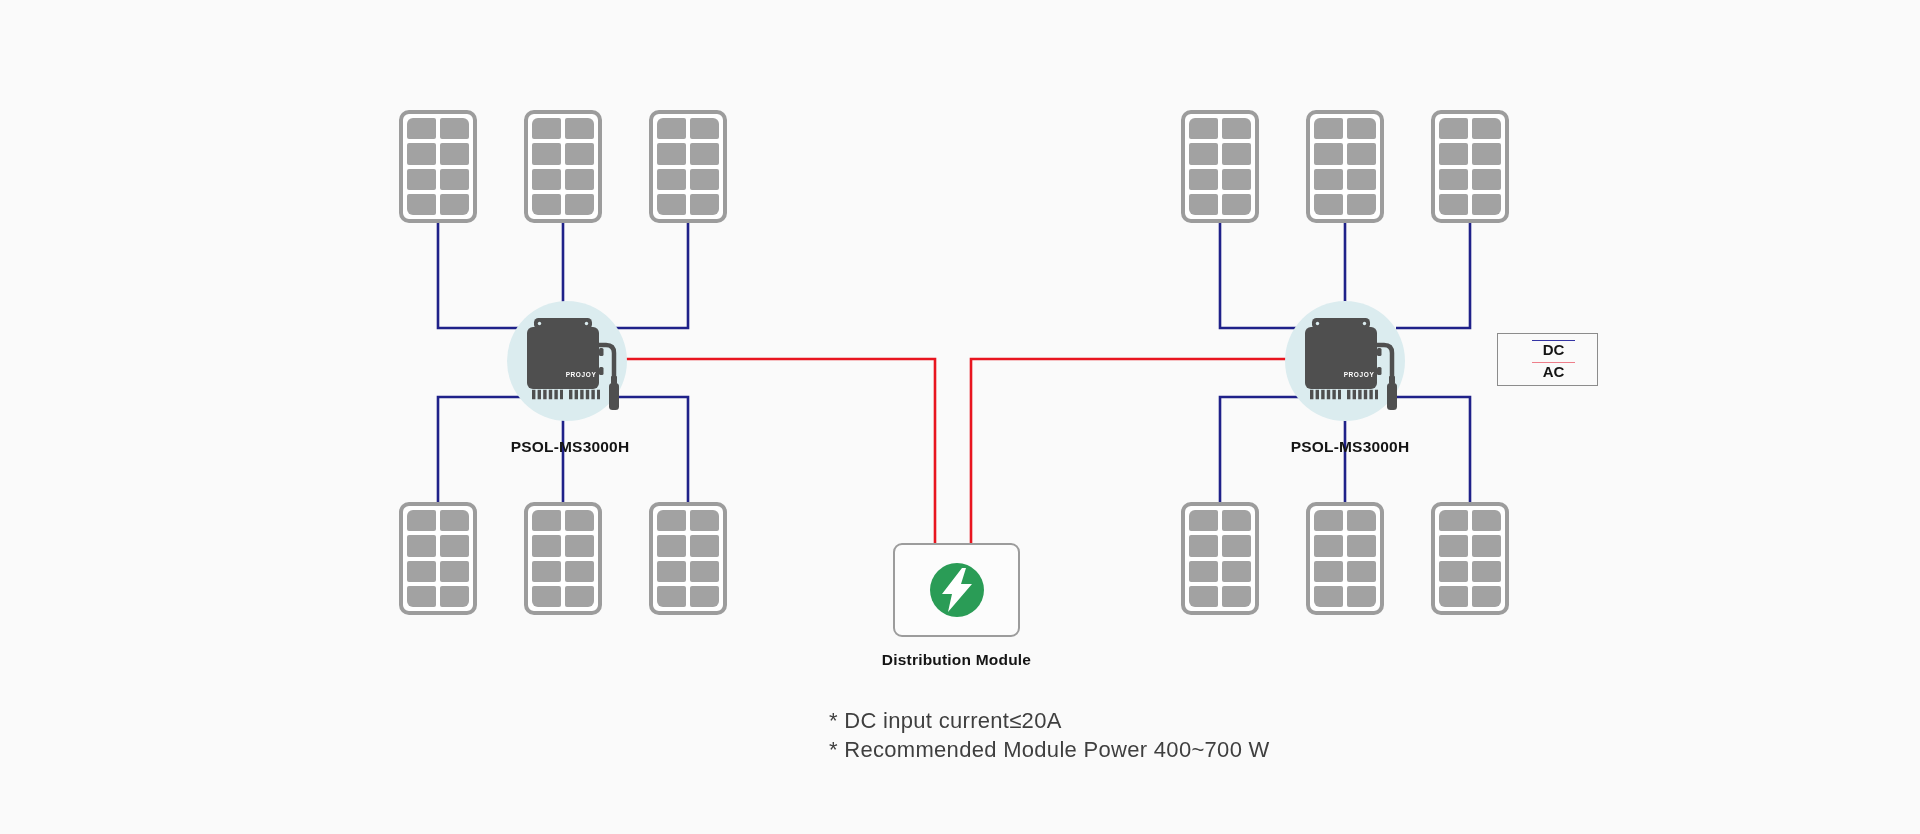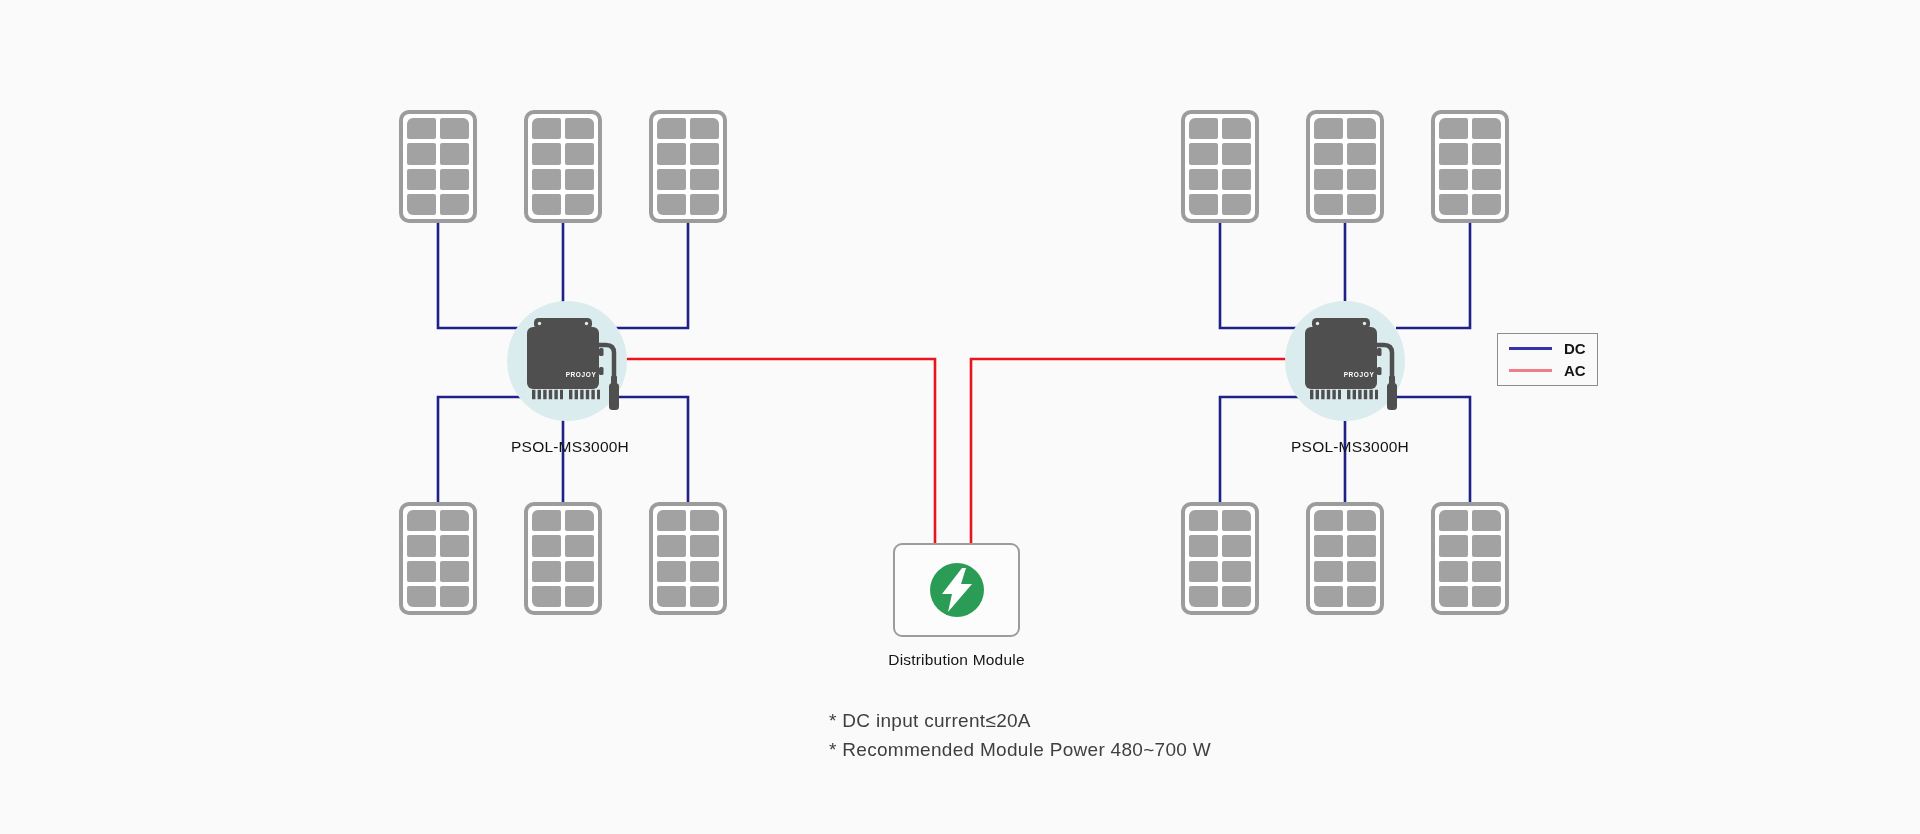--- a/index.html
+++ b/index.html
@@ -30,30 +30,30 @@
   .inverter .brand{fill:#ffffff;font-size:6.5px;font-weight:bold;letter-spacing:.6px;
                    text-anchor:middle;font-family:"Liberation Sans",sans-serif;}
 
   
   .board{position:absolute;width:127px;height:94px;box-sizing:border-box;
          border:2.4px solid var(--panel-gray,#9c9c9c);border-radius:9px;background:#fcfcfc;
          display:flex;align-items:center;justify-content:center;}
   .greenc{fill:var(--green,#2a9c56);}
 
   
-  .dev-label{position:absolute;text-align:center;font-weight:normal;font-size:15.5px;
+  .dev-label{position:absolute;text-align:center;font-weight:bold;font-size:15.5px;
              letter-spacing:.2px;color:var(--text-dark,#141414);}
-  .notes{position:absolute;font-size:19px;line-height:28.5px;color:var(--note-gray,#3f3f3f);
+  .notes{position:absolute;font-size:22px;line-height:28.5px;color:var(--note-gray,#3f3f3f);
          letter-spacing:.3px;}
 
   
   .legend{position:absolute;width:101px;height:53px;box-sizing:border-box;
           border:1.6px solid #8c8c8c;display:flex;flex-direction:column;
           justify-content:center;gap:4px;background:transparent;}
-  .lrow{display:flex;align-items:center;height:18px;}
+  .lrow{display:flex;align-items:center;height:18px;flex-direction:column;}
   .lline{display:inline-block;width:43px;height:2.5px;margin-left:11px;}
   .llabel{margin-left:12px;font-weight:bold;font-size:15px;color:var(--text-dark,#141414);}
 </style>
 </head>
 <body>
 
 <div id="stage">
 
   <svg class="wires" width="1920" height="834" viewBox="0 0 1920 834">
     <path class="wire dc" d="M438 222 V328 H520 M563 222 V305 M688 222 V328 H614"></path>
@@ -265,16 +265,16 @@
       <span class="llabel">DC</span>
     </div>
     <div class="lrow">
       <span class="lline" style="background:var(--legend-ac,#ee7e8a)"></span>
       <span class="llabel">AC</span>
     </div>
   </div>
 
   <div class="notes" style="left:829px;top:707px">
     <div>* DC input current≤20A</div>
-    <div>* Recommended Module Power 480~700 W</div>
+    <div>* Recommended Module Power 400~700 W</div>
   </div>
 
 </div>
 
 </body></html>

